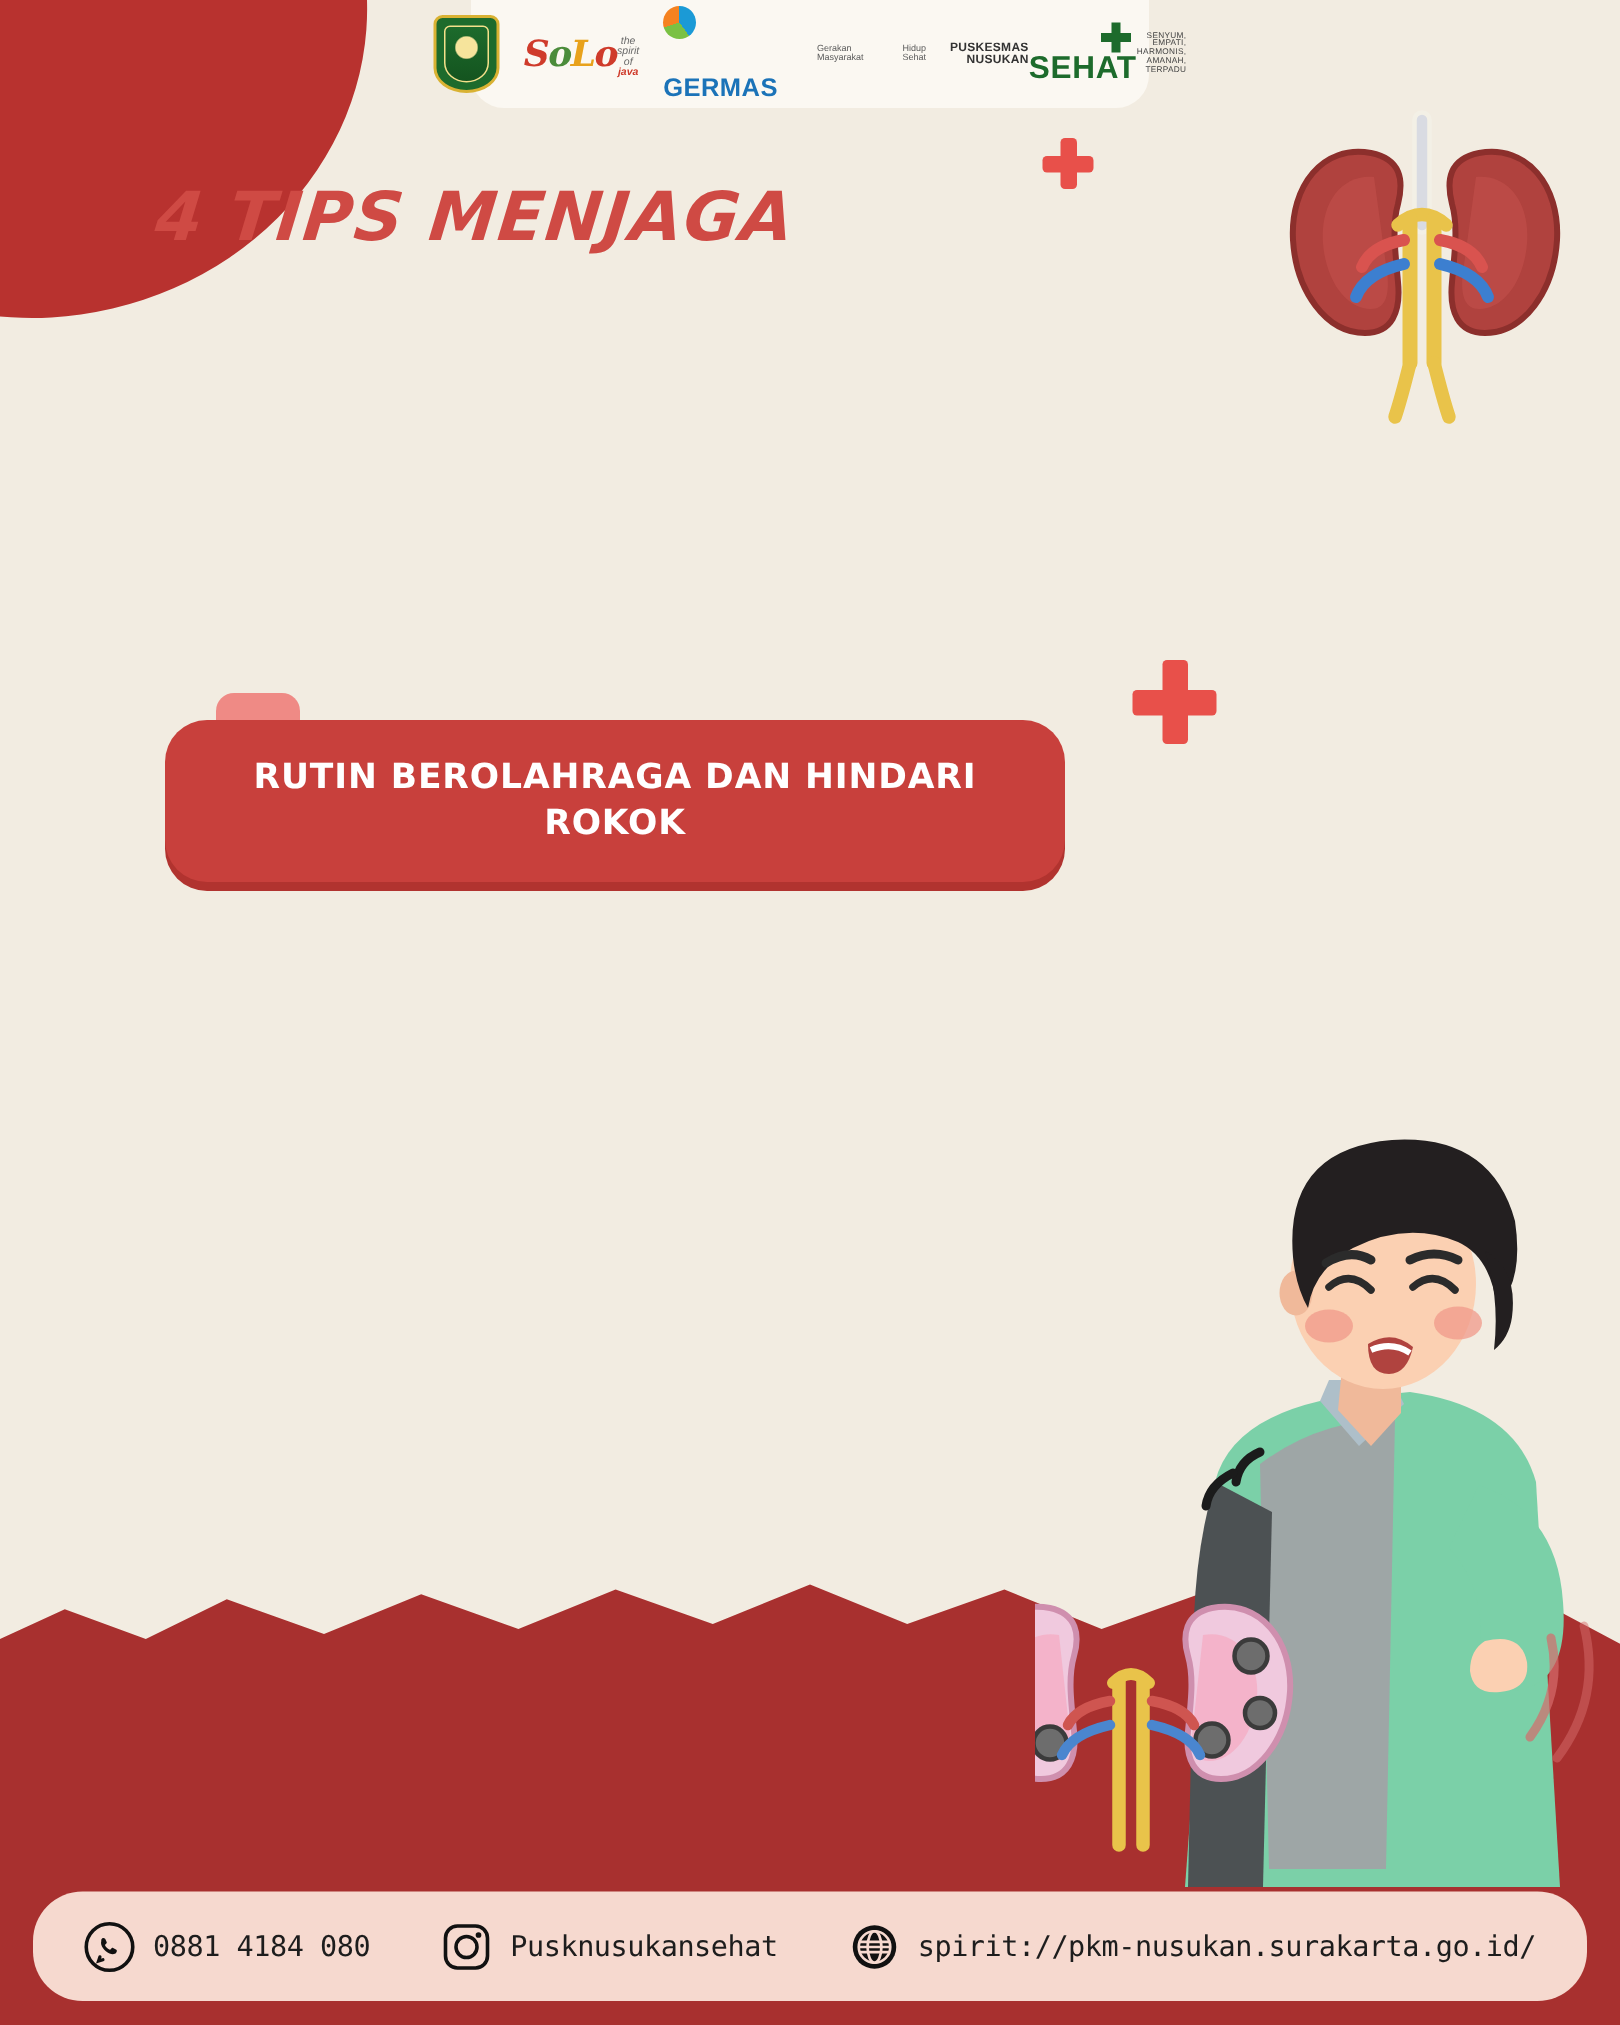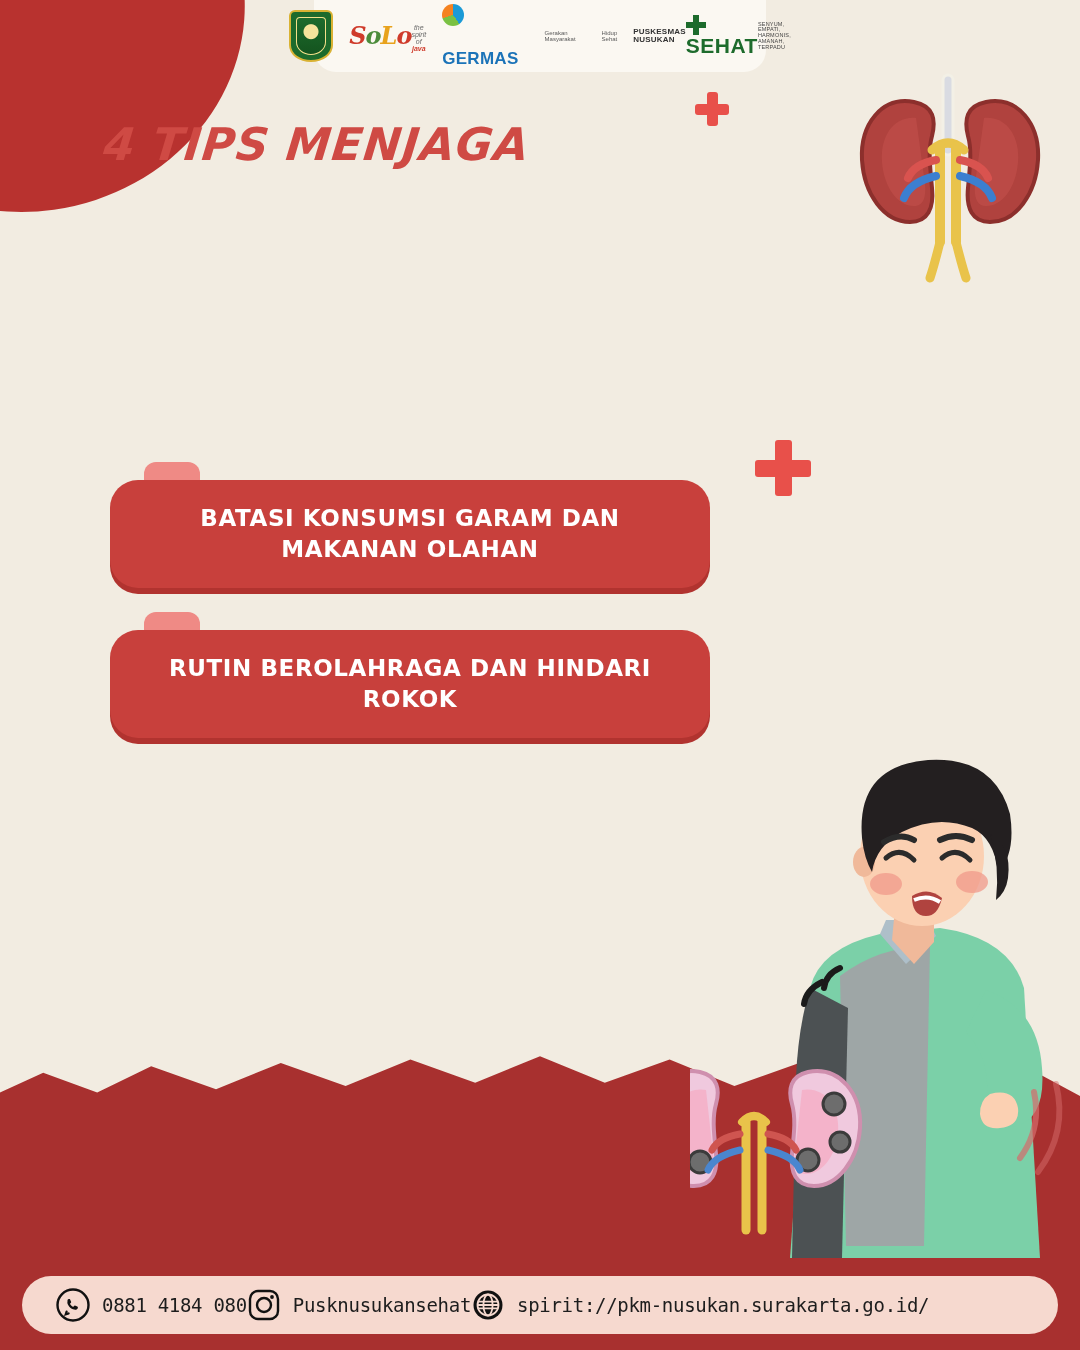--- a/index.html
+++ b/index.html
@@ -119,21 +119,21 @@
     letter-spacing: .3px;
     margin-top: 24px;
   }
   .logo-germs .sub {
     font-size: 6px;
     color: #5a5a5a;
     margin-left: 26px;
     display: block;
   }
 
-  .logo-pkm { line-height: 1.05; text-align: left; }
+  .logo-pkm { line-height: 1.05; text-align: right; }
   .logo-pkm .top { font-size: 8px; font-weight: 700; color: #333; letter-spacing: .2px; }
   .logo-pkm .mid {
     font-size: 21px; font-weight: 800; color: #1d6b2c; letter-spacing: .5px;
     display: inline-block; vertical-align: middle;
   }
   .logo-pkm .cross {
     display: inline-block; vertical-align: middle;
     width: 20px; height: 20px; position: relative; margin-right: 4px;
   }
   .logo-pkm .cross::before, .logo-pkm .cross::after {
@@ -221,26 +221,26 @@
   }
   .tip.t2 .tip-text, .tip.t4 .tip-text { font-size: 23px; }
 
   
   .man { position: absolute; right: 0; bottom: 92px; width: 390px; height: 520px; }
 
   
   .footer {
     position: absolute;
     left: 22px; right: 22px; bottom: 16px;
-    height: 58px;
+    height: 73px;
     background: #f6d9cf;
     border-radius: 33px;
     display: flex;
     align-items: center;
-    justify-content: flex-start;
+    justify-content: space-between;
     padding: 0 34px;
     z-index: 7;
   }
   .f-item { display: flex; align-items: center; gap: 12px; }
   .f-text {
     font-family: "DejaVu Sans Mono", monospace;
     font-size: 19px;
     color: #1d1d1d;
     letter-spacing: -.3px;
   }
@@ -314,26 +314,20 @@
     <path d="M100 104 q-26 6 -32 22" stroke="#3c7fd0" stroke-width="8" fill="none" stroke-linecap="round"></path>
     <path d="M124 104 q26 6 32 22" stroke="#3c7fd0" stroke-width="8" fill="none" stroke-linecap="round"></path>
     <path d="M104 170 q-6 24 -10 36" stroke="#e9c34a" stroke-width="9" fill="none" stroke-linecap="round"></path>
     <path d="M120 170 q6 24 10 36" stroke="#e9c34a" stroke-width="9" fill="none" stroke-linecap="round"></path>
   </svg>
 </div>
 
 <div class="tips">
 
 
-  <div class="tip t2">
-    <div class="tip-tab"></div>
-    <div class="tip-body">
-      <div class="tip-text">BATASI KONSUMSI GARAM DAN MAKANAN OLAHAN</div>
-    </div>
-  </div>
 
 
   <div class="tip t4">
     <div class="tip-tab"></div>
     <div class="tip-body">
       <div class="tip-text">RUTIN BEROLAHRAGA DAN HINDARI ROKOK</div>
     </div>
   </div>
 </div>
 

